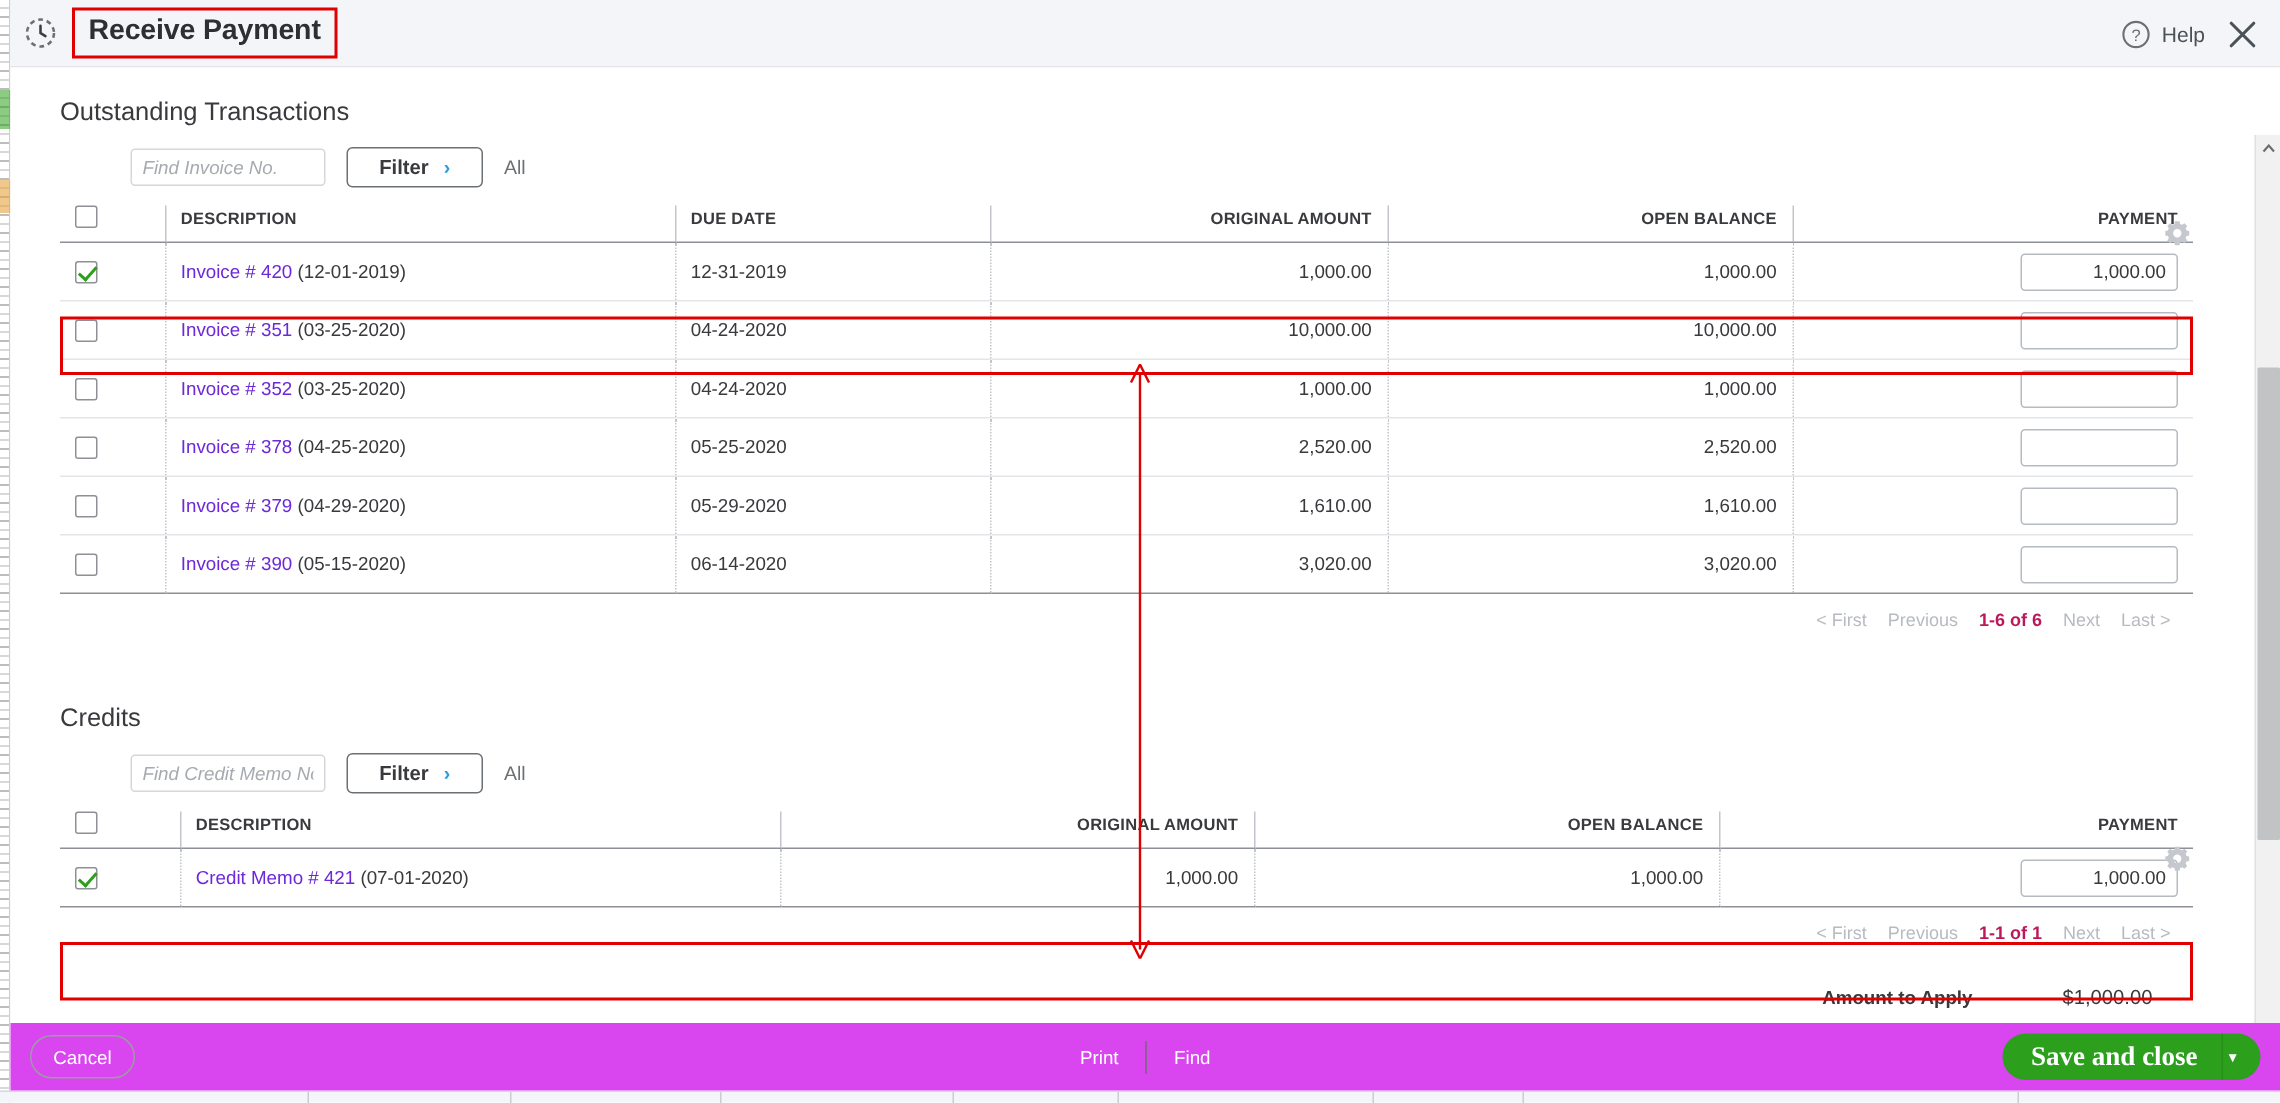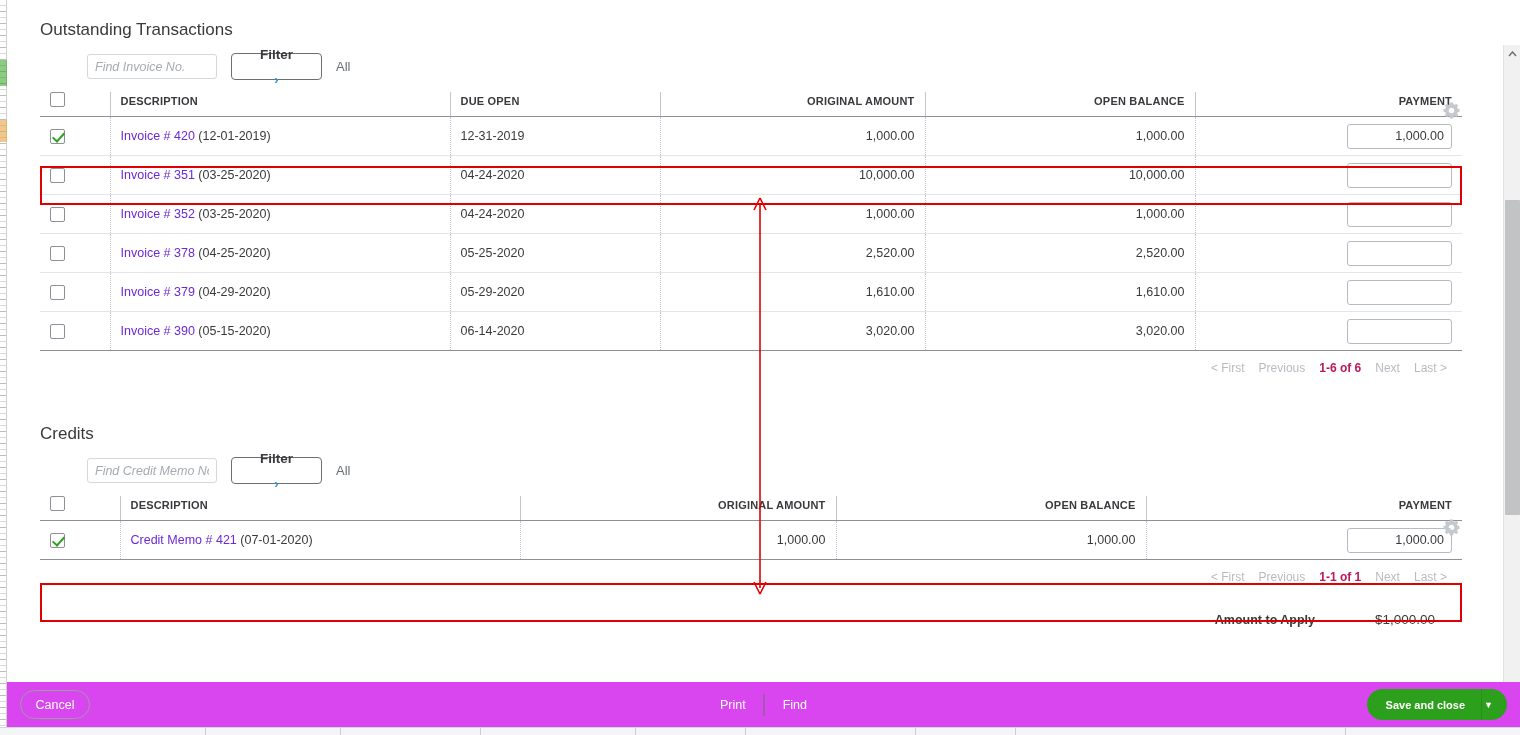--- a/index.html
+++ b/index.html
@@ -91,21 +91,21 @@
     background: #fff; font-size: 12.5px; font-style: italic;
     color: #9aa0a6; padding: 0 7px;
     font-family: "Liberation Sans", sans-serif;
   }
   .find-input::placeholder { color:#a6abb1; font-style: italic; }
   .filter-btn {
     width: 91px; height: 27px;
     border: 1px solid #6b7075; border-radius: 4px; background: #fff;
     font-size: 13.5px; font-weight: bold; color: #393a3d;
     display: flex; align-items: center; justify-content: center; gap: 10px;
-    cursor: pointer; font-family: "Liberation Sans", sans-serif; flex-direction: column;
+    cursor: pointer; font-family: "Liberation Sans", sans-serif;
   }
   .filter-chev { color: #2e9ae0; font-size: 13px; font-weight: bold; }
   .all-label { font-size: 13px; color: #6b7075; }
 
   .gear-wrap { position: absolute; right: 42px; cursor: pointer; }
 
   
   .tbl { width: 1422px; margin-left: 33px; border-collapse: collapse; table-layout: fixed; }
   .tbl th {
     font-size: 11px; font-weight: bold; color: #393a3d;
@@ -206,21 +206,21 @@
   }
   .vdiv { width: 1px; height: 22px; background: #6b6d70; }
   .save-group {
     position: absolute; right: 13px;
     display: flex; align-items: stretch;
     height: 31px; background: #2ca01c; border-radius: 16px;
     overflow: hidden; cursor: pointer;
   }
   .save-main {
     display: flex; align-items: center; padding: 0 16px 0 19px;
-    color: #fff; font-size: 11px; font-weight: bold;
+    color: #fff; font-size: 18px; font-weight: bold; font-family: Liberation Serif, serif;
   }
   .save-caret {
     display: flex; align-items: center; padding: 0 14px 0 2px;
     color: #fff; font-size: 9px;
     border-left: 1px solid #259018;
   }
 
   
   #arrow-ann { position: absolute; z-index: 29; pointer-events: none; }
 </style>
@@ -237,20 +237,41 @@
   <div class="seg" style="left:480px"></div>
     <div class="seg" style="left:635px"></div>
   <div class="seg" style="left:745px"></div>
     <div class="seg" style="left:915px"></div>
   <div class="seg" style="left:1015px"></div>
     <div class="seg" style="left:1345px"></div>
 </div>
 
 <div id="modal">
 
+  <div id="header">
+    <svg class="recent-icon" viewBox="0 0 24 24" fill="none">
+      <circle cx="12" cy="12" r="9" stroke="#6b7075" stroke-width="1.7" stroke-dasharray="3.2 2.6"></circle>
+      <path d="M12 7.2 V12 L15.3 14.1" stroke="#3a3d40" stroke-width="1.7" stroke-linecap="round" fill="none"></path>
+    </svg>
+    <div class="title-box">
+      <span class="title-text">Receive Payment</span>
+    </div>
+    <div class="header-right">
+      <div class="help-group">
+        <svg width="20" height="20" viewBox="0 0 20 20">
+          <circle cx="10" cy="10" r="8.4" fill="none" stroke="#6b7075" stroke-width="1.4"></circle>
+          <text x="10" y="14.4" font-size="11" text-anchor="middle" fill="#6b7075" font-family="Liberation Sans, sans-serif">?</text>
+        </svg>
+        <span class="help-label">Help</span>
+      </div>
+      <svg class="close-x" width="22" height="22" viewBox="0 0 22 22">
+        <path d="M3.5 3.5 L18.5 18.5 M18.5 3.5 L3.5 18.5" stroke="#4a5258" stroke-width="2.1" stroke-linecap="round"></path>
+      </svg>
+    </div>
+  </div>
 
   <div id="body-area">
     <div id="content">
 
       <div class="section-title">Outstanding Transactions</div>
 
       <div class="filter-row">
         <input class="find-input" value="" placeholder="Find Invoice No." style="">
         <div class="filter-btn">
           <span>Filter</span>
@@ -273,21 +294,21 @@
           <col style="width:265px">
             <col style="width:270px">
             <col style="width:267px">
         </colgroup>
         <thead>
           <tr>
             <th>
               <span class="cbx"></span>
             </th>
             <th class="col-sep-h">DESCRIPTION</th>
-            <th class="col-sep-h">DUE OPEN</th>
+            <th class="col-sep-h">DUE DATE</th>
             <th class="r col-sep-h">ORIGINAL AMOUNT</th>
             <th class="r col-sep-h">OPEN BALANCE</th>
             <th class="r col-sep-h">PAYMENT</th>
           </tr>
         </thead>
         <tbody id="outstanding-body">
             <tr>
               <td><span class="cbx checked"></span></td>
               <td class="col-sep"><span class="lnk">Invoice # 420</span> <span class="dt">(12-01-2019)</span></td>
               <td class="col-sep">12-31-2019</td>

